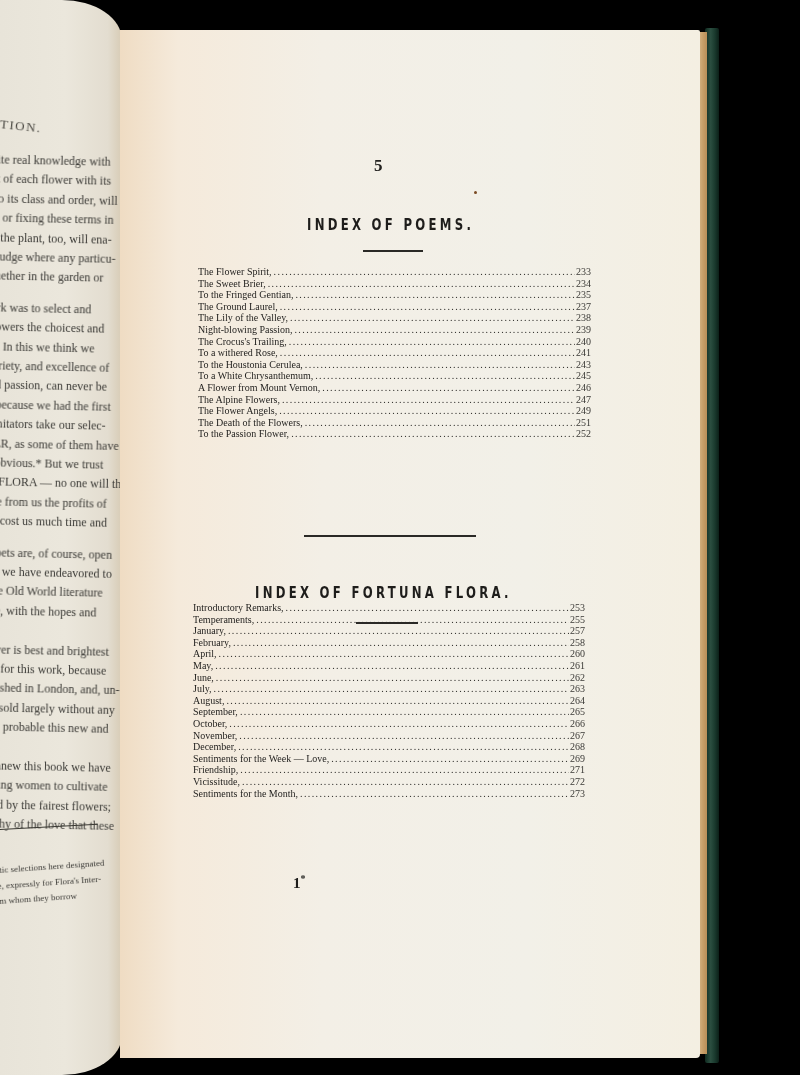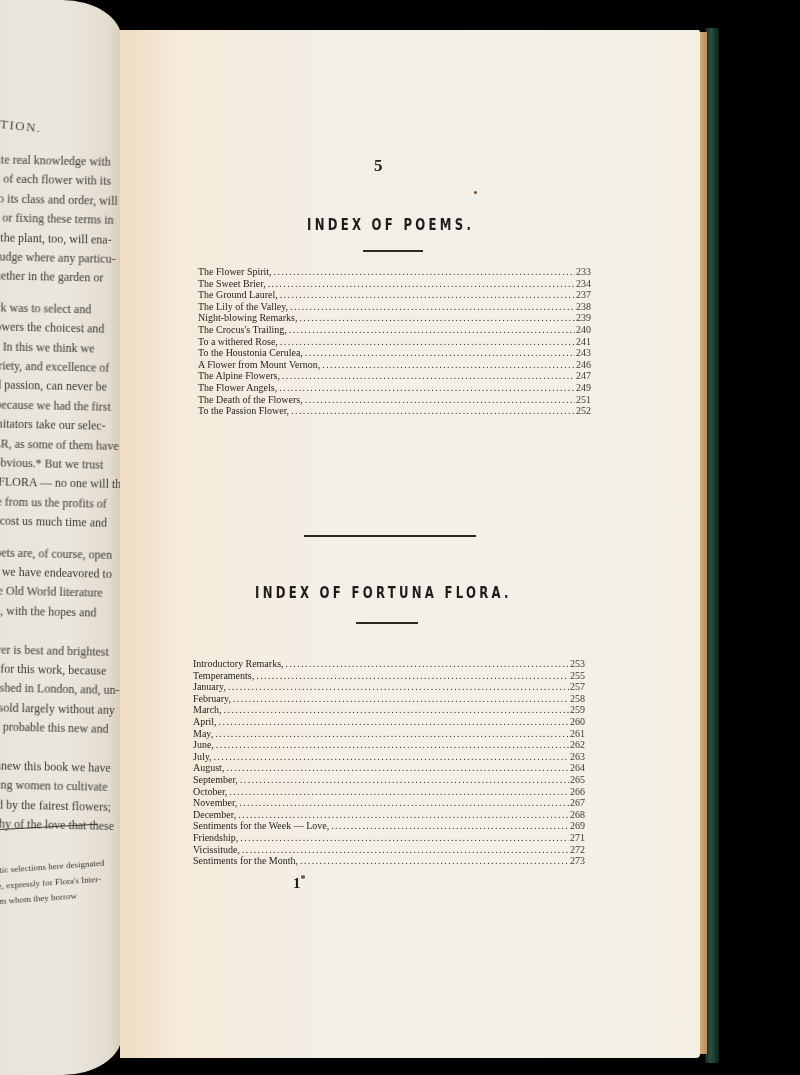--- a/index.html
+++ b/index.html
@@ -245,48 +245,58 @@
       <span class="toc-title">The Flower Spirit,</span>
       <span class="toc-dots"></span>
       <span class="toc-page">233</span>
     </div>
     <div class="toc-row">
       <span class="toc-title">The Sweet Brier,</span>
       <span class="toc-dots"></span>
       <span class="toc-page">234</span>
     </div>
     <div class="toc-row">
+      <span class="toc-title">To the Fringed Gentian,</span>
+      <span class="toc-dots"></span>
+      <span class="toc-page">235</span>
+    </div>
+    <div class="toc-row">
       <span class="toc-title">The Ground Laurel,</span>
       <span class="toc-dots"></span>
       <span class="toc-page">237</span>
     </div>
     <div class="toc-row">
       <span class="toc-title">The Lily of the Valley,</span>
       <span class="toc-dots"></span>
       <span class="toc-page">238</span>
     </div>
     <div class="toc-row">
-      <span class="toc-title">Night-blowing Remarks,</span>
+      <span class="toc-title">Night-blowing Passion,</span>
       <span class="toc-dots"></span>
       <span class="toc-page">239</span>
     </div>
     <div class="toc-row">
       <span class="toc-title">The Crocus's Trailing,</span>
       <span class="toc-dots"></span>
       <span class="toc-page">240</span>
     </div>
     <div class="toc-row">
       <span class="toc-title">To a withered Rose,</span>
       <span class="toc-dots"></span>
       <span class="toc-page">241</span>
     </div>
     <div class="toc-row">
       <span class="toc-title">To the Houstonia Cerulea,</span>
       <span class="toc-dots"></span>
       <span class="toc-page">243</span>
+    </div>
+    <div class="toc-row">
+      <span class="toc-title">To a White Chrysanthemum,</span>
+      <span class="toc-dots"></span>
+      <span class="toc-page">245</span>
     </div>
     <div class="toc-row">
       <span class="toc-title">A Flower from Mount Vernon,</span>
       <span class="toc-dots"></span>
       <span class="toc-page">246</span>
     </div>
     <div class="toc-row">
       <span class="toc-title">The Alpine Flowers,</span>
       <span class="toc-dots"></span>
       <span class="toc-page">247</span>
@@ -306,45 +316,40 @@
       <span class="toc-dots"></span>
       <span class="toc-page">252</span>
     </div>
   </div>
 
 <div class="long-rule" style="left:304px; top:535px; width:172px;"></div>
 
 <div class="heading" style="left:255px; top:584px;">INDEX OF FORTUNA FLORA.</div>
 <div class="short-rule" style="left:356px; top:622px; width:62px;"></div>
 
-<div class="toc" id="fortuna-toc" style="left:193px; top:658px; width:392px;">
+<div class="toc" id="fortuna-toc" style="left:193px; top:602px; width:392px;">
     <div class="toc-row">
       <span class="toc-title">Introductory Remarks,</span>
       <span class="toc-dots"></span>
       <span class="toc-page">253</span>
     </div>
     <div class="toc-row">
       <span class="toc-title">Temperaments,</span>
       <span class="toc-dots"></span>
       <span class="toc-page">255</span>
     </div>
     <div class="toc-row">
       <span class="toc-title">January,</span>
       <span class="toc-dots"></span>
       <span class="toc-page">257</span>
     </div>
     <div class="toc-row">
       <span class="toc-title">February,</span>
       <span class="toc-dots"></span>
       <span class="toc-page">258</span>
-    </div>
-    <div class="toc-row">
-      <span class="toc-title">March,</span>
-      <span class="toc-dots"></span>
-      <span class="toc-page">259</span>
     </div>
     <div class="toc-row">
       <span class="toc-title">April,</span>
       <span class="toc-dots"></span>
       <span class="toc-page">260</span>
     </div>
     <div class="toc-row">
       <span class="toc-title">May,</span>
       <span class="toc-dots"></span>
       <span class="toc-page">261</span>

